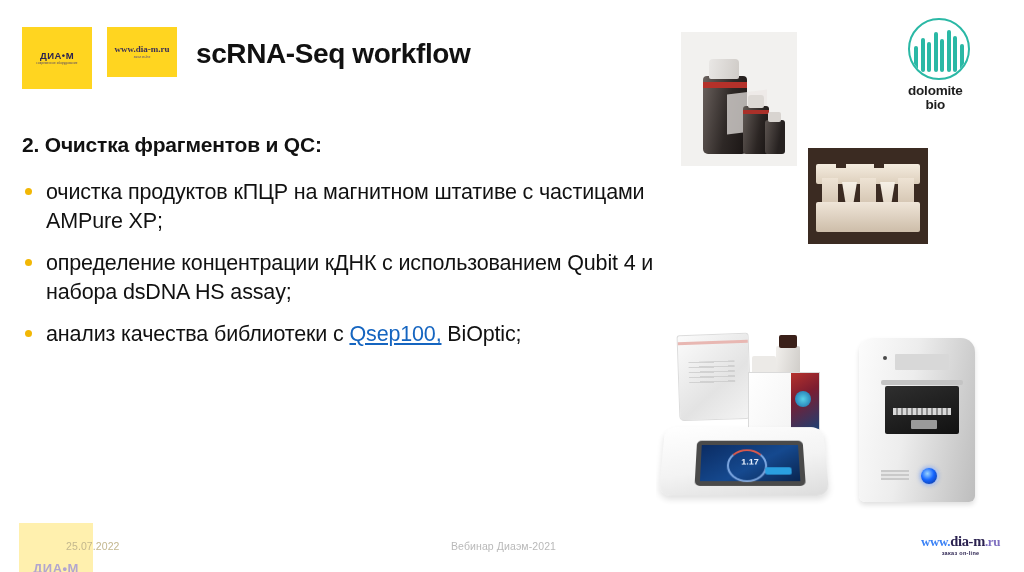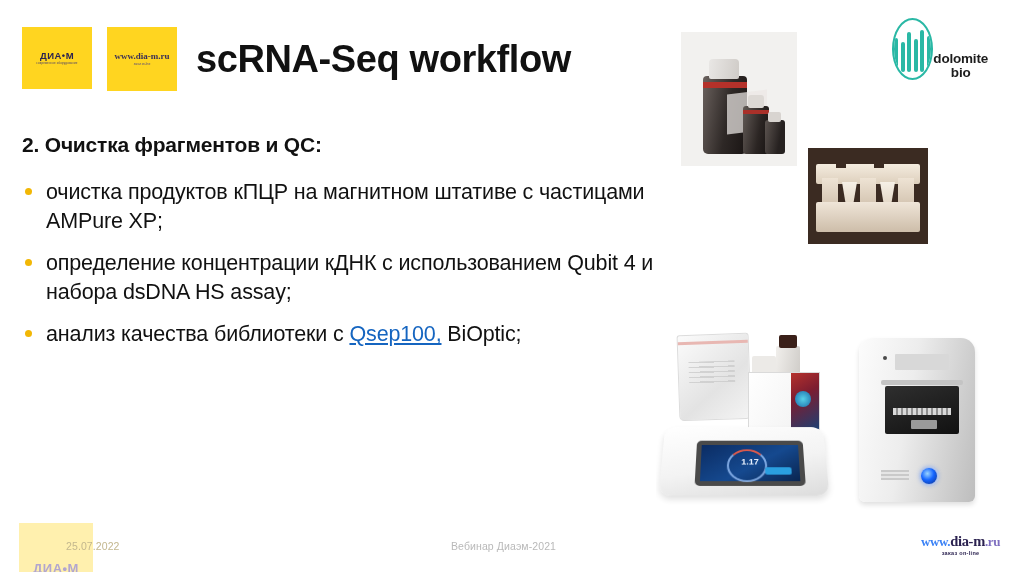--- a/index.html
+++ b/index.html
@@ -47,21 +47,21 @@
     margin-top: 2px;
     line-height: 1;
     white-space: nowrap;
   }
 
   .logo-site {
     position: absolute;
     left: 107px;
     top: 27px;
     width: 70px;
-    height: 64px;
+    height: 50px;
     background: #FFD520;
     display: flex;
     flex-direction: column;
     align-items: center;
     justify-content: center;
   }
   .logo-site-main {
     font-family: "Liberation Serif", serif;
     font-size: 9px;
     font-weight: bold;
@@ -72,36 +72,36 @@
     font-size: 2.9px;
     color: #5b4f7a;
     margin-top: 2.5px;
     line-height: 1;
   }
 
   .slide-title {
     position: absolute;
     left: 196px;
     top: 38px;
-    font-size: 38px;
+    font-size: 28px;
     font-weight: 600;
     color: #111111;
     letter-spacing: -0.4px;
     white-space: nowrap;
   }
 
   
   .dolomite {
     position: absolute;
-    right: 36px;
+    right: 20px;
     top: 18px;
     width: 96px;
     display: flex;
-    flex-direction: row;
-    align-items: flex-end;
+    flex-direction: column;
+    align-items: flex-start;
   }
   .dolomite-mark {
     width: 62px;
     height: 62px;
     border: 2.5px solid #2ab8a5;
     border-radius: 50%;
     display: flex;
     align-items: flex-end;
     justify-content: center;
     overflow: hidden;

